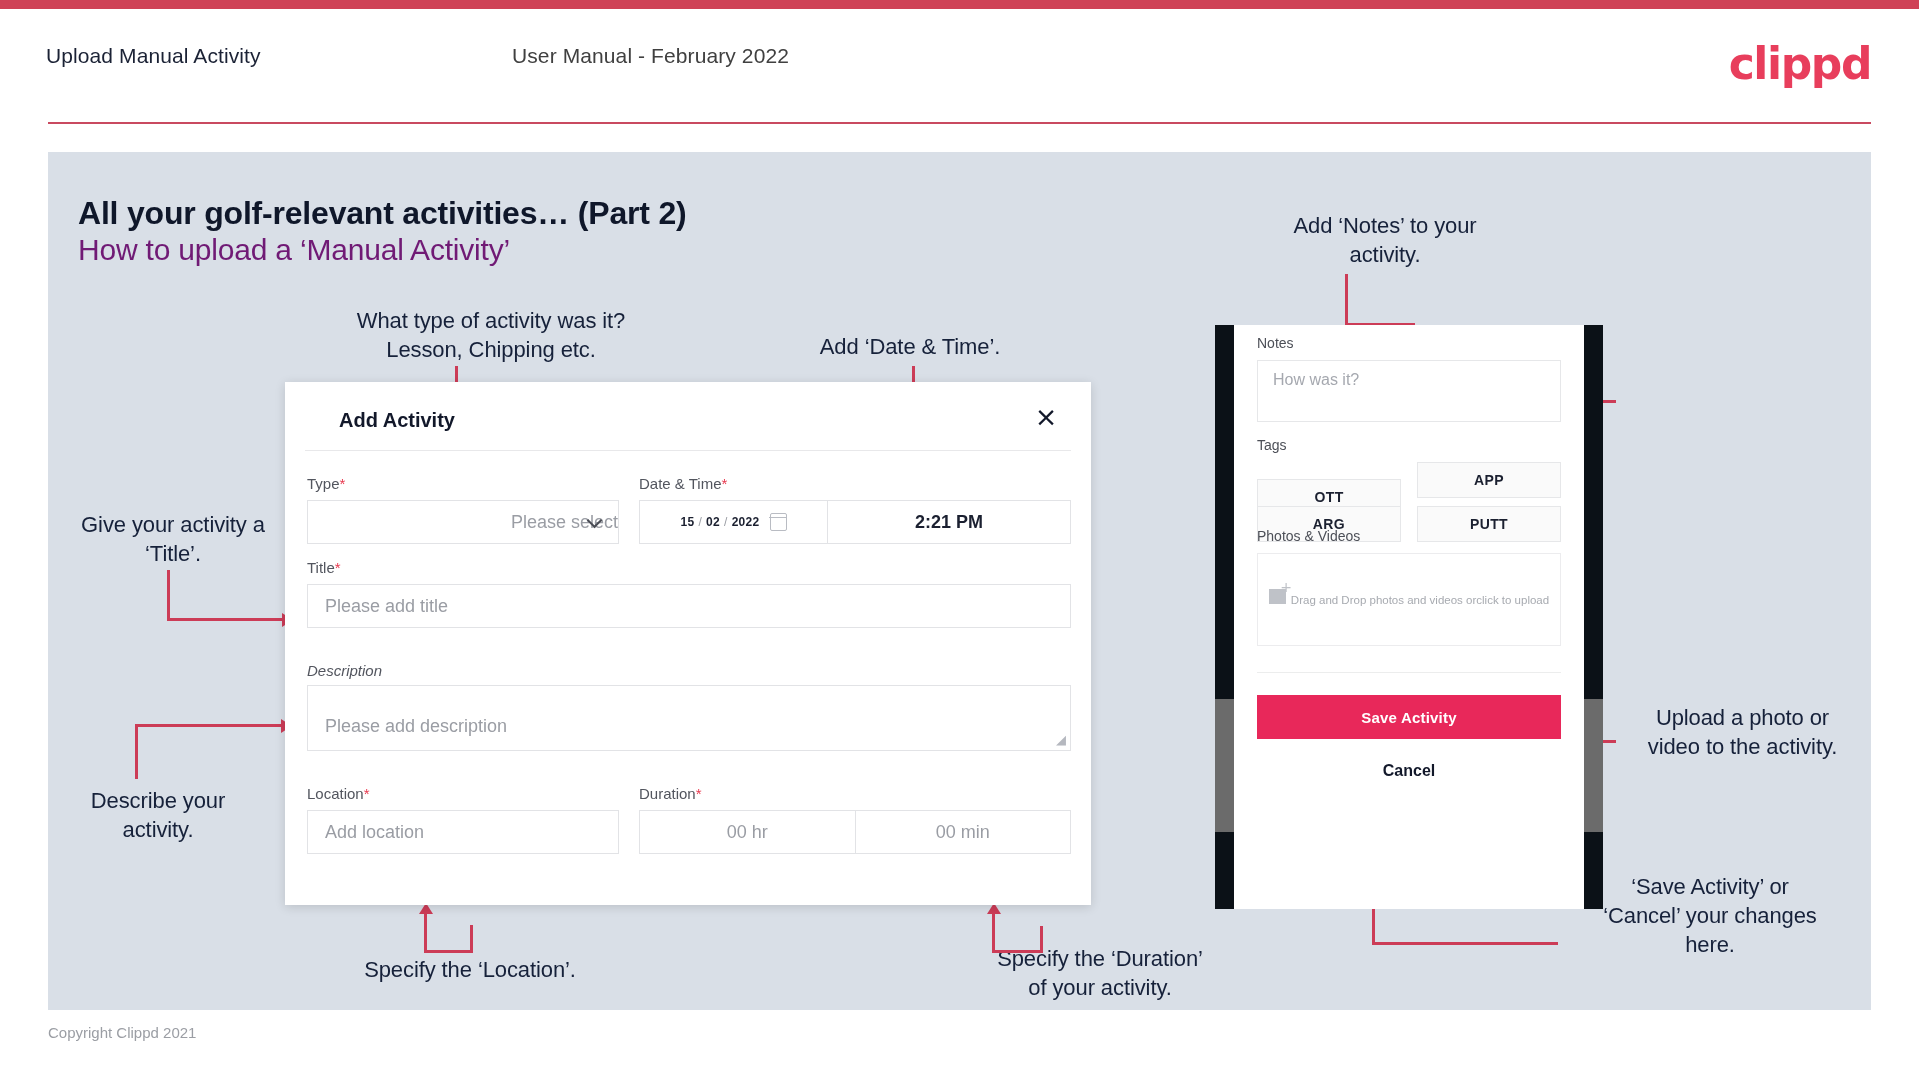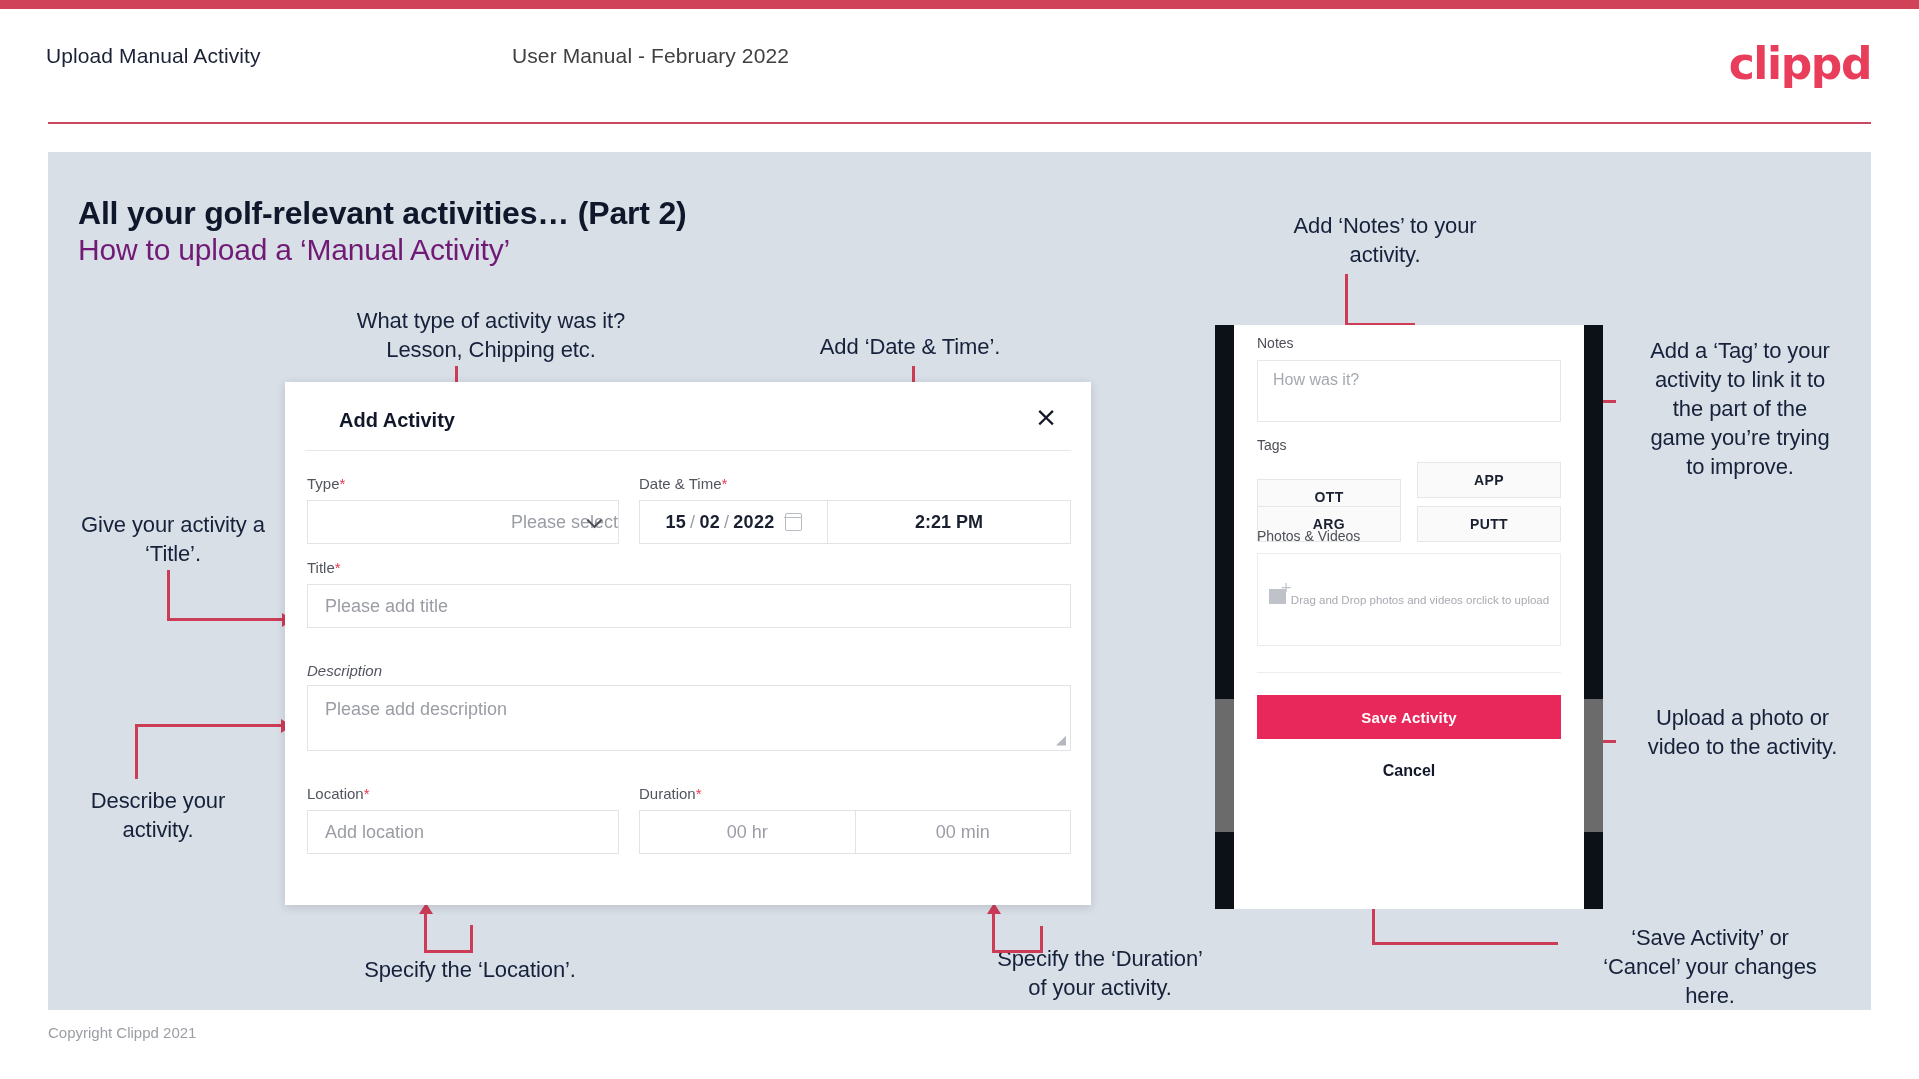--- a/index.html
+++ b/index.html
@@ -170,21 +170,21 @@
   .dt-wrap {
     position: absolute;
     display: flex;
     border: 1px solid #e2e3e6;
   }
   .dt-date {
     width: 187px; height: 100%;
     display: flex; align-items: center;
     justify-content: center;
     gap: 4px;
-    font-size: 18px;
+    font-size: 12px;
     color: #1b2030;
     font-weight: 700;
     letter-spacing: .3px;
   }
   .dt-sep { color: #9a9da4; font-weight: 400; }
   .cal-ic {
     width: 17px; height: 18px;
     border: 1.6px solid #b9bcc3;
     border-radius: 2px;
     position: relative;
@@ -359,28 +359,23 @@
   <div class="anno" style="left:790px; top:332px; width:240px;">Add ‘Date &amp; Time’.</div>
   <div class="anno" style="left:48px; top:510px; width:250px;">Give your activity a
 ‘Title’.</div>
   <div class="anno" style="left:48px; top:786px; width:220px;">Describe your
 activity.</div>
   <div class="anno" style="left:330px; top:955px; width:280px;">Specify the ‘Location’.</div>
   <div class="anno" style="left:955px; top:944px; width:290px;">Specify the ‘Duration’
 of your activity.</div>
   <div class="anno" style="left:1240px; top:211px; width:290px;">Add ‘Notes’ to your
 activity.</div>
-  <div class="anno" style="left:1615px; top:336px; width:250px;">Add a ‘Tag’ to your
-activity to link it to
-the part of the
-game you’re trying
-to improve.</div>
   <div class="anno" style="left:1615px; top:703px; width:255px;">Upload a photo or
 video to the activity.</div>
-  <div class="anno" style="left:1560px; top:923px; width:300px;">‘Save Activity’ or
+  <div class="anno" style="left:1560px; top:872px; width:300px;">‘Save Activity’ or
 ‘Cancel’ your changes
 here.</div>
 
   <div class="ln" style="left:455px; top:366px; width:3px; height:66px;"></div>
   <div class="ln" style="left:455px; top:430px; width:62px; height:3px;"></div>
   <div class="ln" style="left:514px; top:430px; width:3px; height:53px;"></div>
   <div class="arrow down" style="left:509px; top:481px;"></div>
 
   <div class="ln" style="left:912px; top:366px; width:3px; height:58px;"></div>
   <div class="ln" style="left:912px; top:421px; width:76px; height:3px;"></div>
@@ -452,21 +447,21 @@
     </div>
 
     <div class="fld-label" style="left:22px; top:177px;">
       <span>Title</span><span class="req">*</span>
     </div>
     <div class="inp" style="left:22px; top:202px; width:764px; height:44px;">
       <span>Please add title</span>
     </div>
 
     <div class="fld-label" style="left:22px; top:280px;font-style:italic;">Description</div>
-    <div class="inp" style="left:22px; top:303px; width:764px; height:66px; align-items:flex-start; padding-top:13px;">
+    <div class="inp" style="left:22px; top:303px; width:764px; height:66px; align-items:flex-start; padding-top:30px;">
       <span>Please add description</span>
       <span class="ta-grip">◢</span>
     </div>
 
     <div class="fld-label" style="left:22px; top:403px;">
       <span>Location</span><span class="req">*</span>
     </div>
     <div class="inp" style="left:22px; top:428px; width:312px; height:44px;">
       <span>Add location</span>
     </div>

